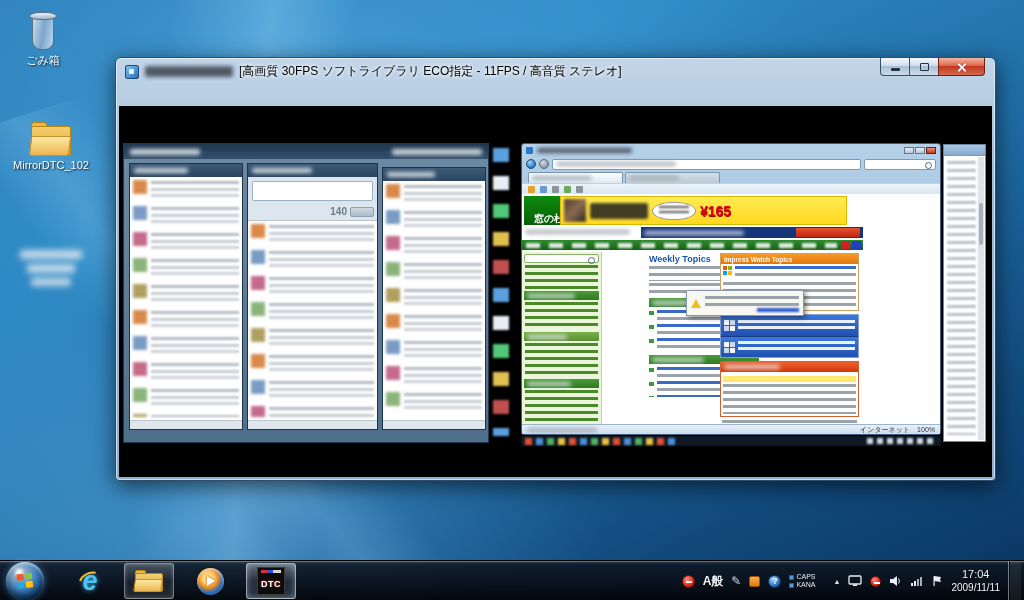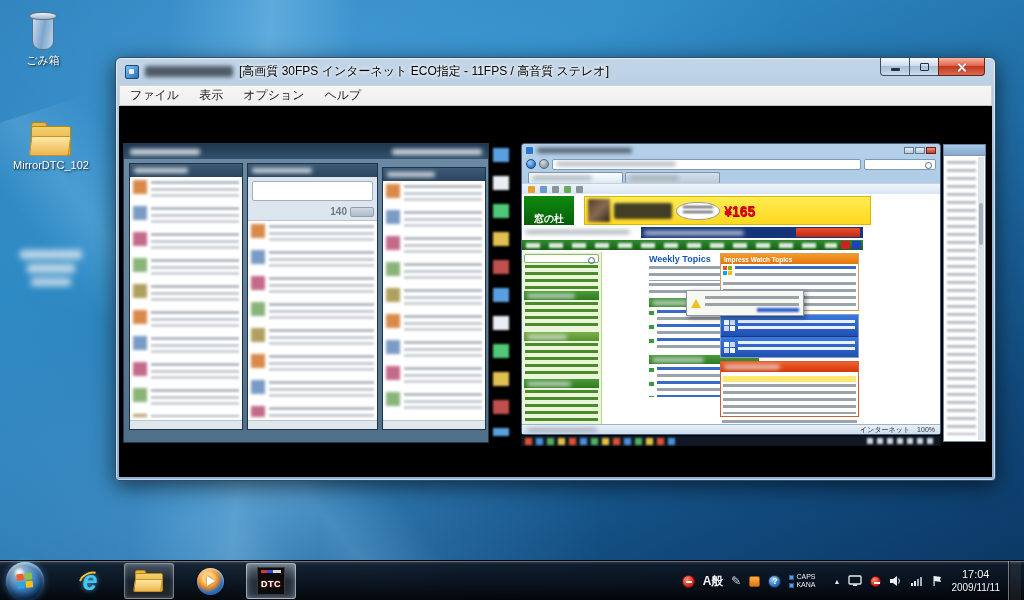--- a/index.html
+++ b/index.html
@@ -153,21 +153,21 @@
   .ie-body { flex:1; background:#fff; position:relative; overflow:hidden; }
   .ie-status { height:10px; background:linear-gradient(#e9f1f9,#cddcec); border-top:1px solid #9ab4cc;
     display:flex; align-items:center; padding:0 5px; gap:6px; font-size:7px; color:#333; }
   .ie-status .right { margin-left:auto; display:flex; gap:7px; align-items:center; }
 
   
   .logo { position:absolute; left:2px; top:2px; width:50px; height:29px;
     background:linear-gradient(#0e8a0e,#085f08); color:#fff; text-align:center; }
   .logo .main { font-size:10px; font-weight:bold; margin-top:16px; }
   .logo .sub { font-size:5px; letter-spacing:.5px; color:#ffe; }
-  .banner { position:absolute; left:62px; top:2px; width:287px; height:29px;
+  .banner { position:absolute; left:38px; top:2px; width:287px; height:29px;
     background:linear-gradient(#ffec52,#ffd820); border:1px solid #d8b800;
     display:flex; align-items:center; gap:4px; padding:0 3px; }
   .banner .photo { width:22px; height:23px; filter:blur(1.5px);
     background:linear-gradient(135deg,#503a30,#8a6a50 50%,#2e2620); }
   .banner .btxt { width:58px; height:16px; background:#222; filter:blur(1.6px); opacity:.85; border-radius:2px; }
   .banner .bubble { width:44px; height:18px; background:#fff; border:1px solid #999;
     border-radius:50%/55%; position:relative; }
   .banner .bubble::after { content:""; position:absolute; left:6px; top:3px; right:6px; bottom:3px;
     background:repeating-linear-gradient(to bottom,#555 0 2px,transparent 2px 5px); filter:blur(.8px); }
   .banner .price { font-size:14px; font-weight:bold; color:#e00018; text-shadow:.5px .5px 0 #a00; }
@@ -341,38 +341,32 @@
 <div class="dicon blur-lines" style="left:8px; top:245px;">
   <div class="bl" style="width:62px;height:9px;"></div>
   <div class="bl" style="width:48px;height:9px;"></div>
   <div class="bl" style="width:40px;height:8px;"></div>
 </div>
 
 <div class="appwin">
   <div class="titlebar">
     <div class="appico"></div>
     <div class="title-blur blob dark"></div>
-    <div class="title-text">[高画質 30FPS インターネット ECO指定 - 11FPS / 高音質 ステレオ]</div>
+    <div class="title-text">[高画質 30FPS ソフトライブラリ ECO指定 - 11FPS / 高音質 ステレオ]</div>
   </div>
   <div class="capbtns">
     <div class="capbtn min">
         <div class="gl-min"></div>
       </div>
     <div class="capbtn max">
         <div class="gl-max"></div>
       </div>
     <div class="capbtn close">
         <div class="gl-x"></div>
       </div>
-  </div>
-  <div class="menubar">
-    <div class="menuitem">ファイル</div>
-    <div class="menuitem">表示</div>
-    <div class="menuitem">オプション</div>
-    <div class="menuitem">ヘルプ</div>
   </div>
 
   <div class="viewport">
     <div class="capture">
 
       <div class="tw">
         <div class="tw-top">
           <div class="blob light" style="width:70px;height:6px;"></div>
           <div class="blob light" style="width:90px;height:6px;"></div>
         </div>

